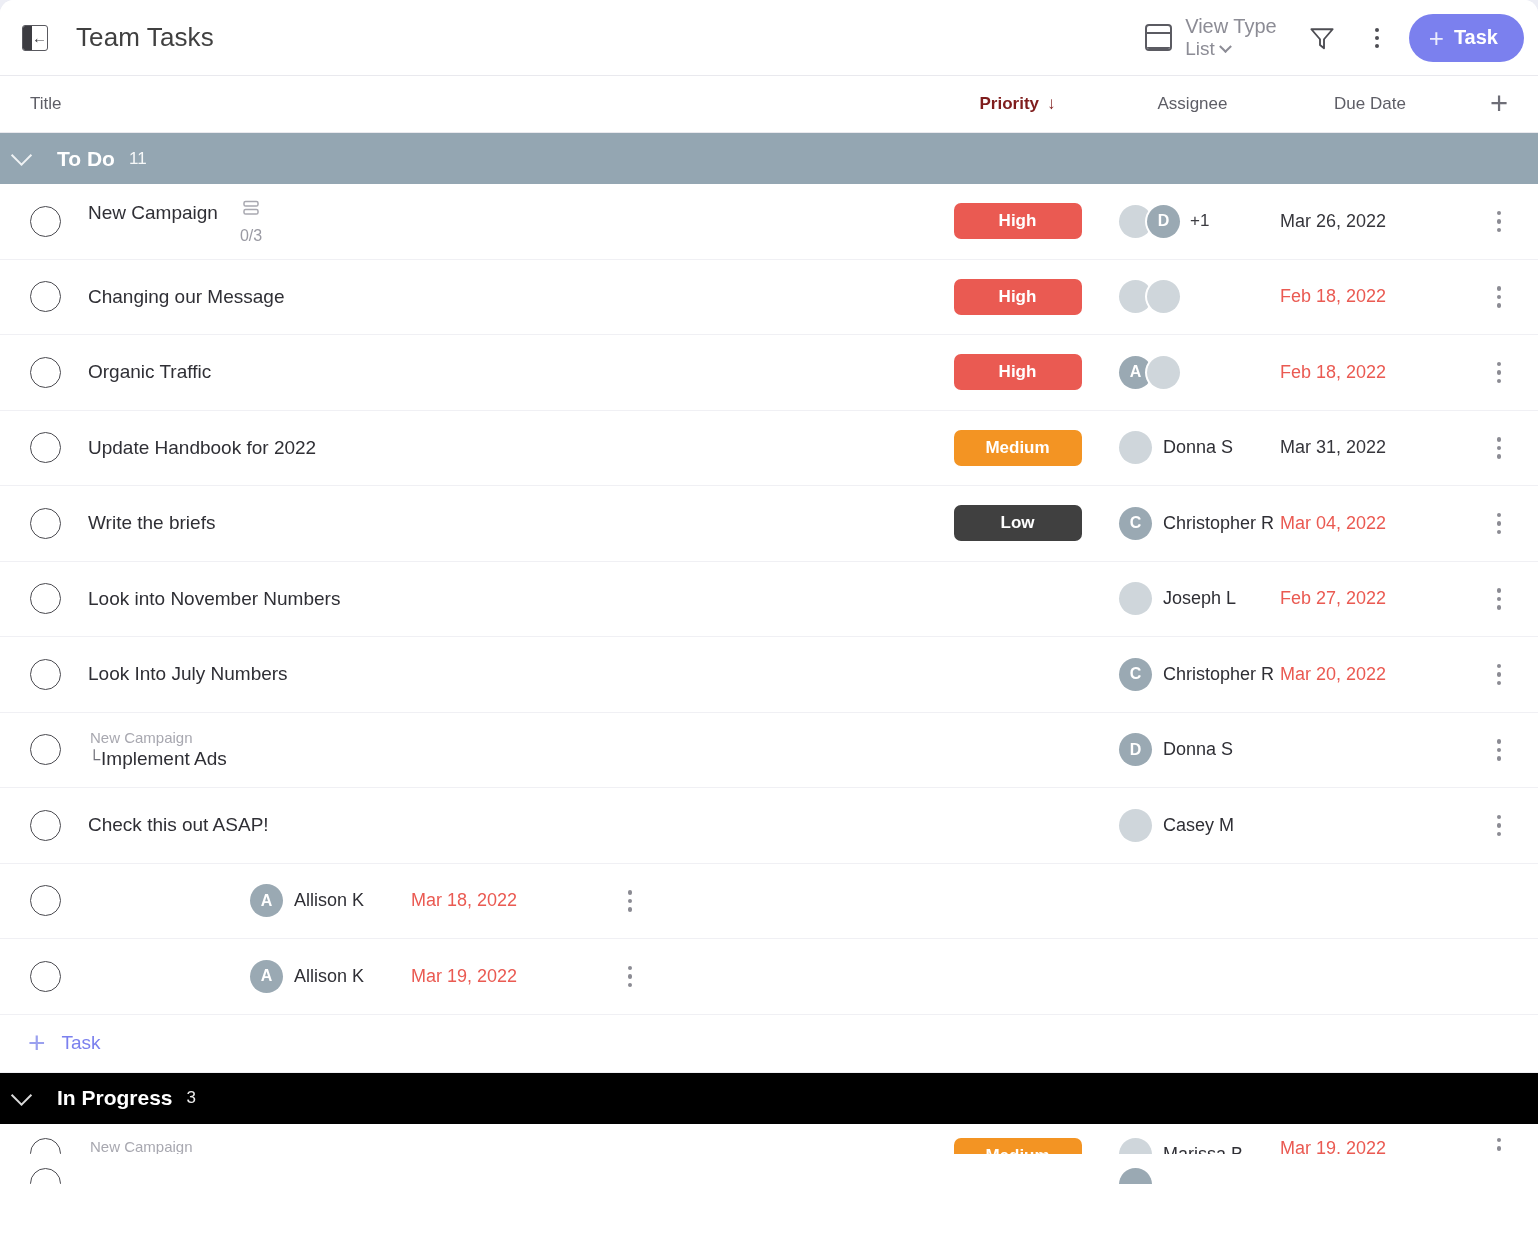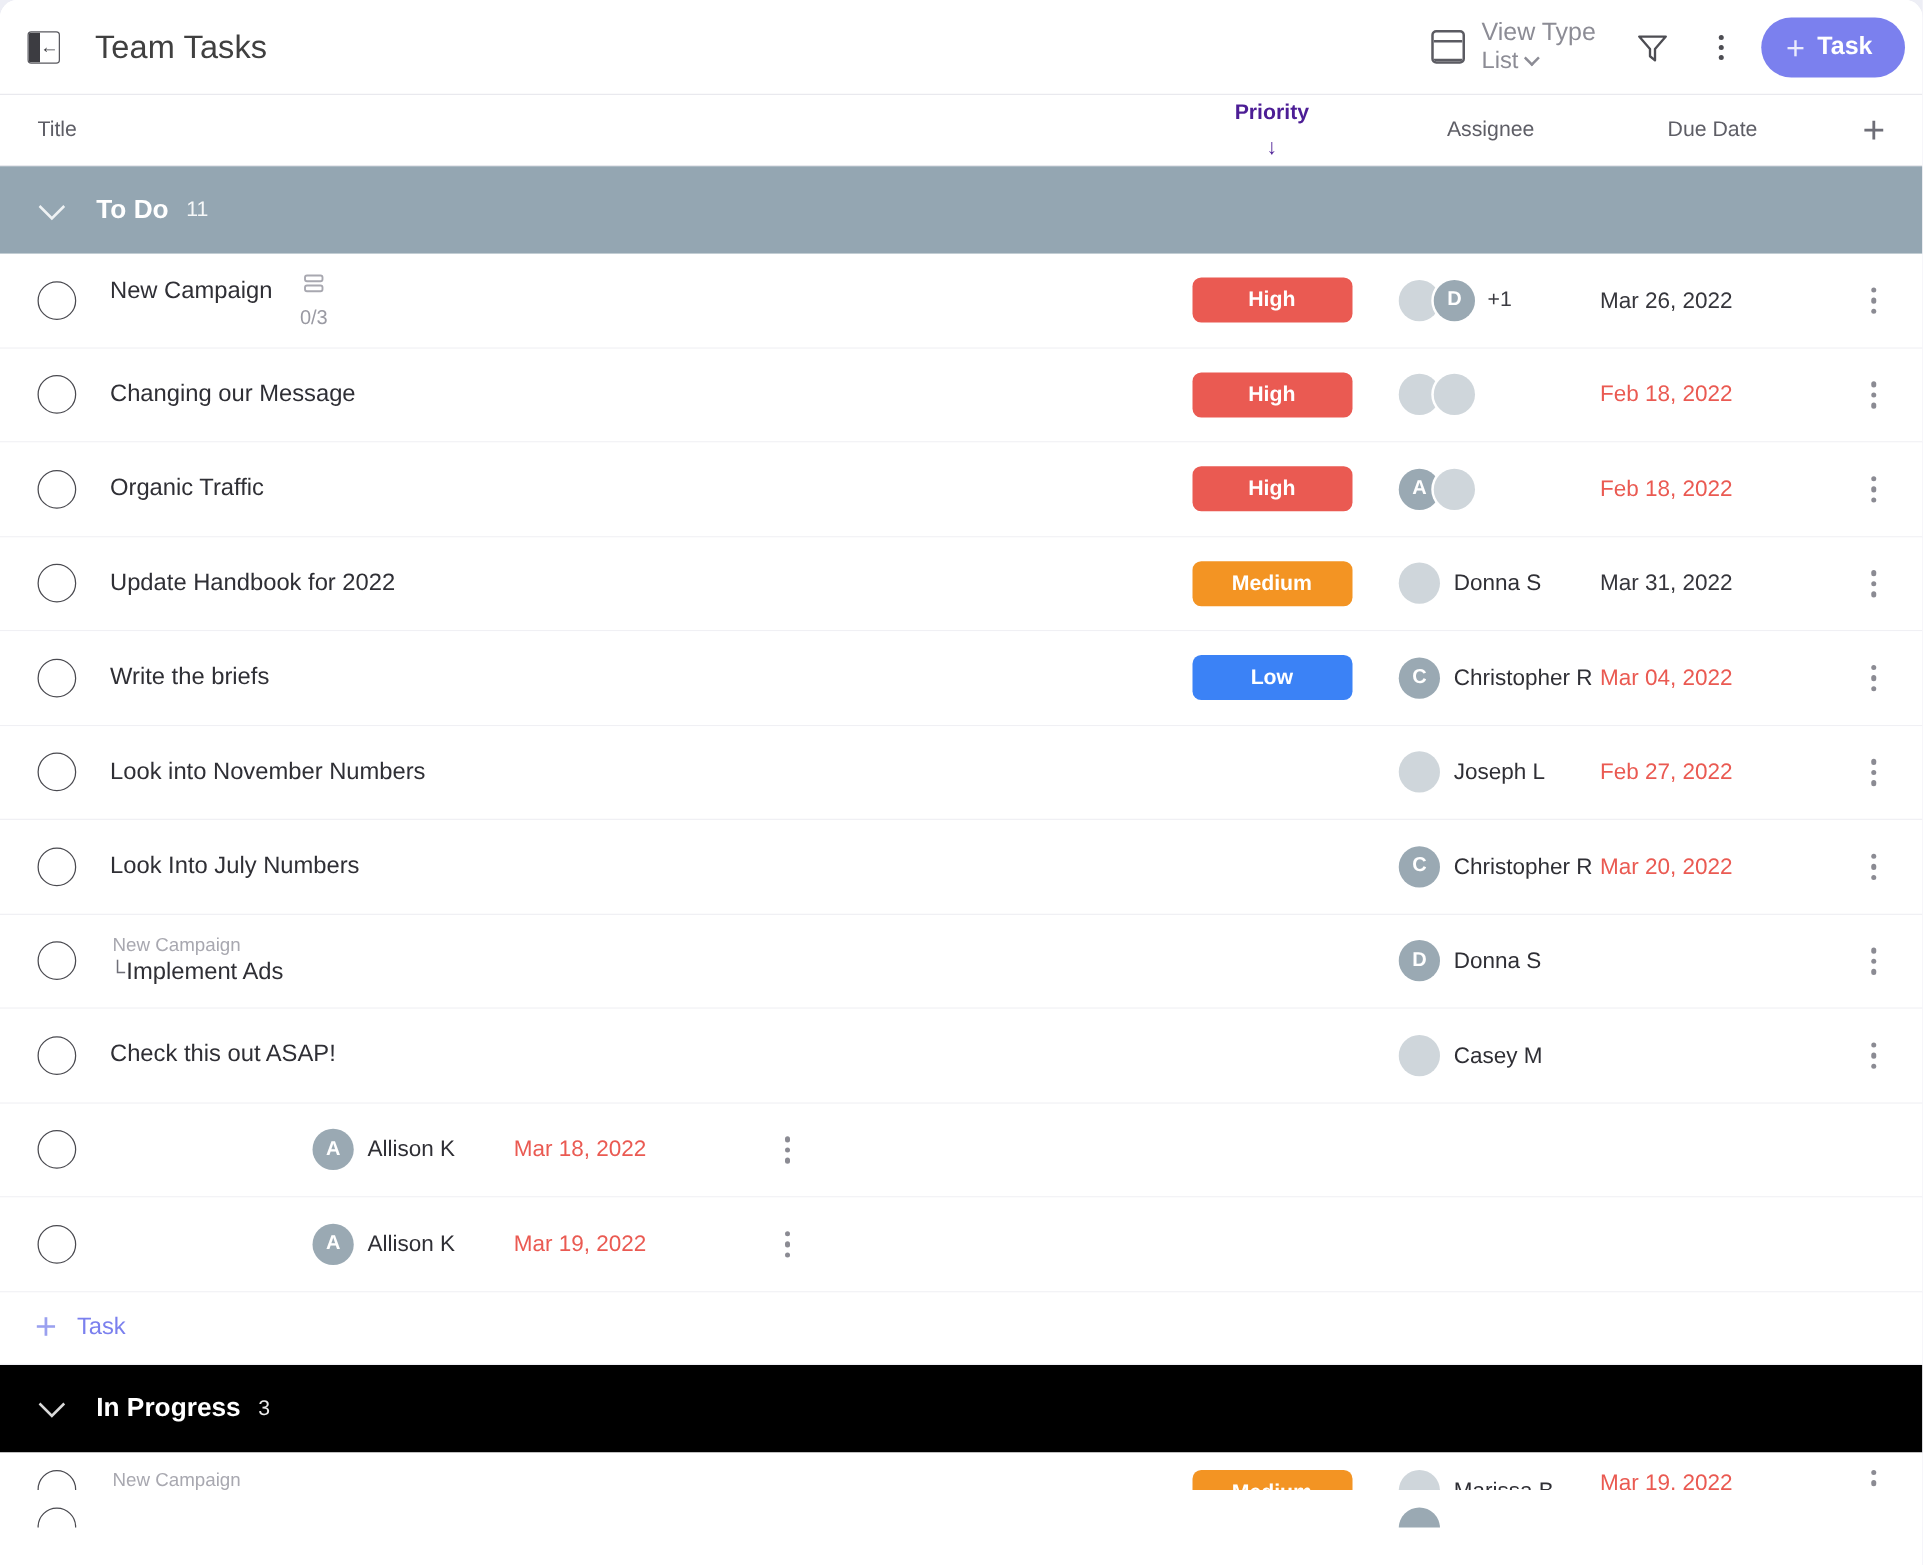--- a/index.html
+++ b/index.html
@@ -96,34 +96,34 @@
   .colheader {
     height: 57px;
     display: flex; align-items: center;
     border-bottom: 1px solid #e9e9ee;
     font-size: 17px; color: #5e5e66;
     background: #fff;
   }
   .colheader .c-title { padding-left: 30px; flex: 1; }
   .c-priority {
     width: 175px; display: flex; align-items: center; gap: 8px;
-    justify-content: center; font-weight: bold; color: #4c1d95; flex-direction: column;
+    justify-content: center; font-weight: bold; color: #7f1d1d;
   }
   .c-assignee { width: 175px; text-align: center; }
   .c-due { width: 180px; text-align: center; }
   .c-plus {
     width: 78px; display: flex; align-items: center; justify-content: center;
     font-size: 31px; color: #6e6e77; font-weight: 300; cursor: pointer;
   }
 
   
   .group-header {
-    height: 70px;
+    height: 51px;
     display: flex; align-items: center;
-    padding-left: 34px;
+    padding-left: 14px;
     color: #fff;
   }
   .group-header.todo { background: #94a6b2; }
   .group-header.inprogress { background: #62bc6a; }
   .chev-lg {
     width: 15px; height: 15px;
     border-right: 2.5px solid rgba(255,255,255,.85);
     border-bottom: 2.5px solid rgba(255,255,255,.85);
     transform: rotate(45deg);
     margin-right: 28px; margin-top: -6px;
@@ -159,21 +159,21 @@
   .priority-cell { width: 175px; display: flex; justify-content: center; }
   .badge {
     min-width: 128px; height: 36px;
     border-radius: 7px;
     display: flex; align-items: center; justify-content: center;
     color: #fff; font-size: 17px; font-weight: bold;
     cursor: pointer;
   }
   .badge.high { background: #ea5a52; }
   .badge.medium { background: #f39423; }
-  .badge.low { background: #3b82f6; }
+  .badge.low { background: #404040; }
 
   .assignee-cell {
     width: 175px; display: flex; align-items: center;
     justify-content: flex-start; padding-left: 14px;
   }
   .avatar {
     width: 33px; height: 33px; border-radius: 50%;
     flex: 0 0 auto; overflow: hidden;
     display: flex; align-items: center; justify-content: center;
     color: #fff; font-size: 16px; font-weight: bold;

